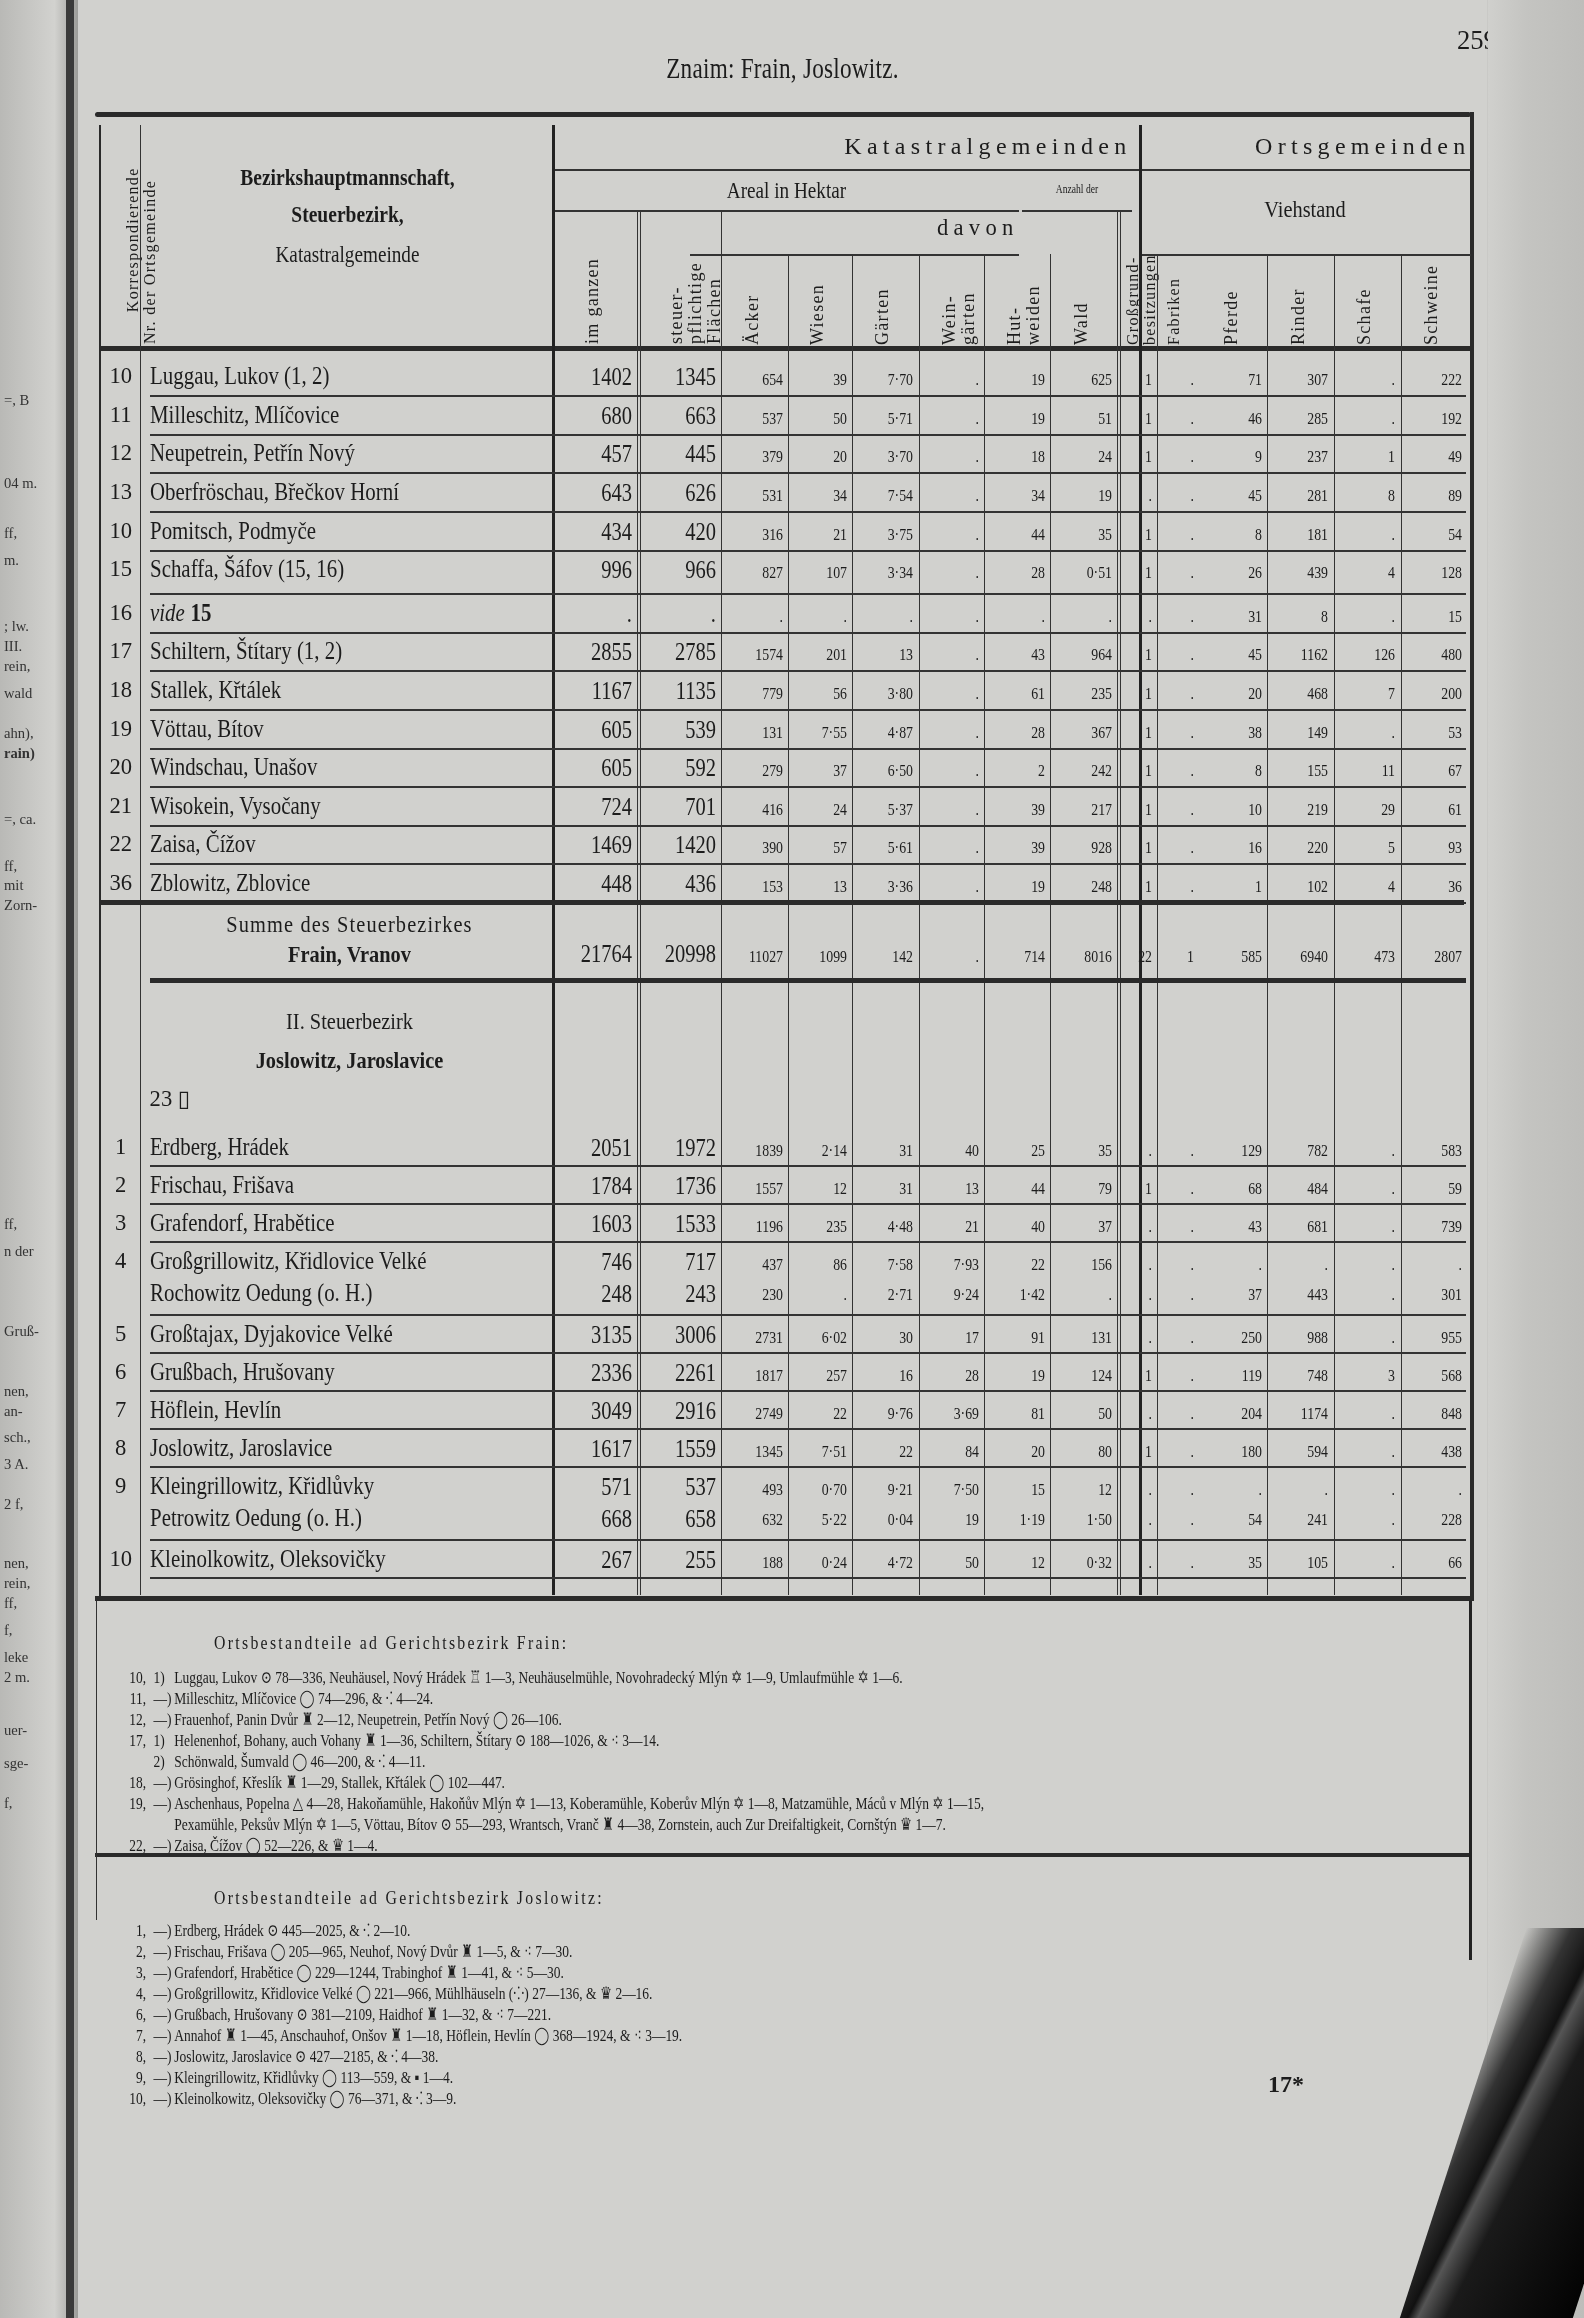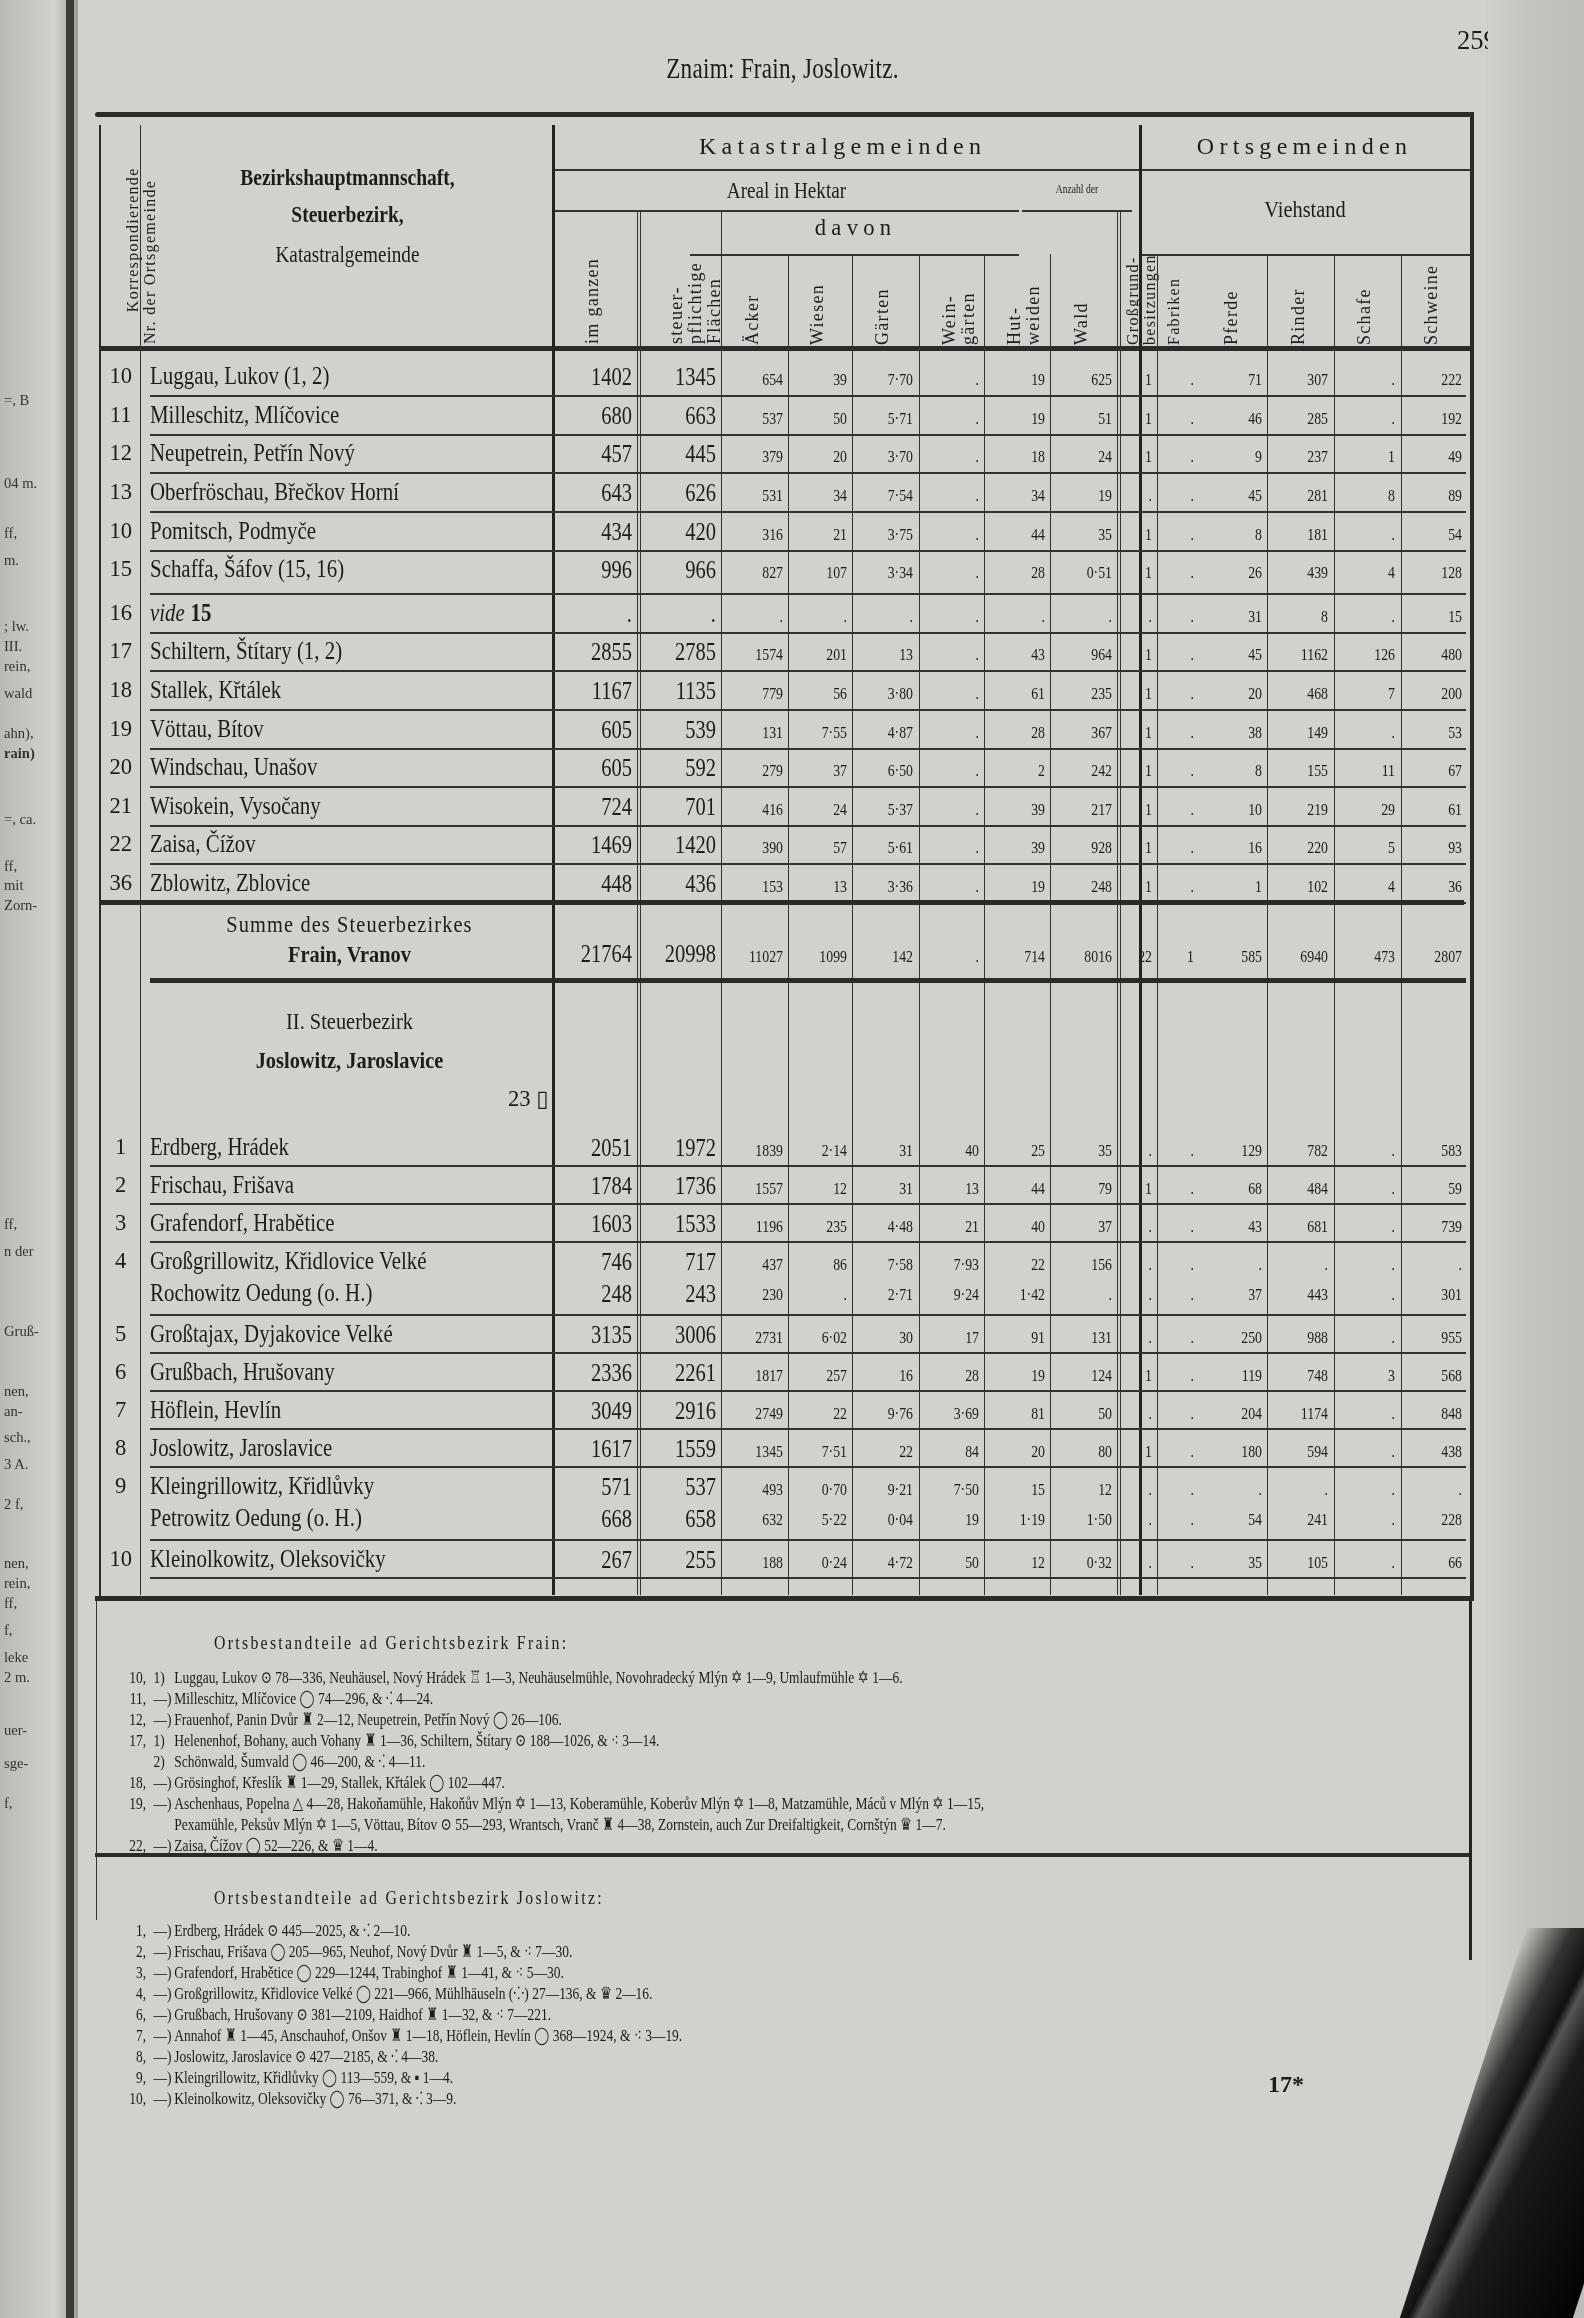--- a/index.html
+++ b/index.html
@@ -43,21 +43,21 @@
   .hline.thick { height: 5.3px; background: #2a2a2a; }
   .vline { position: absolute; width: 1.3px; background: #333; }
   .vline.thick { width: 3.3px; background: #222; }
   .vline.dbl { width: 4px; border-left: 1.3px solid #333; border-right: 1.3px solid #333; background: transparent; box-sizing: border-box; }
 
   .hdr-text { position: absolute; text-align: center; white-space: nowrap; }
   .hdr-vert {
     position: absolute; writing-mode: vertical-rl; transform: rotate(180deg);
     font-size: 20px; letter-spacing: 1.3px; line-height: 1.05; text-align: left; white-space: pre;
   }
-  .spaced { letter-spacing: 5.3px; }
+  .spaced { letter-spacing: 5.3px; text-align: right; }
 
   .row { position: absolute; left: 0; width: 1376px; }
   .cell { position: absolute; white-space: nowrap; }
   .num { text-align: right; }
   .small { font-size: 17.3px; transform: scaleX(0.8); transform-origin: right center; }
   .big { font-size: 25px; transform: scaleX(0.82); transform-origin: right center; }
   .name { font-size: 24.6px; transform: scaleX(0.85); transform-origin: left center; }
   .rownr { font-size: 22.6px; text-align: center; }
   .ital { font-style: italic; }
   .bold { font-weight: bold; }
@@ -460,21 +460,21 @@
           <div class="cell num small" style="left: 1107px; width: 60px; top: 43px;">585</div>
           <div class="cell num small" style="left: 1173px; width: 60px; top: 43px;">6940</div>
           <div class="cell num small" style="left: 1240px; width: 60px; top: 43px;">473</div>
           <div class="cell num small" style="left: 1307px; width: 60px; top: 43px;">2807</div>
           <div class="hline thick" style="left: 55px; width: 1316px; top: 74px;"></div>
           <div class="hline thick" style="left: 6.6px; width: 1363px; top: -4px;"></div>
         </div>
         <div class="row" style="top: 887px; height: 133px;">
           <div class="cell " style="left: 55px; width: 399px; top: 9.3px; text-align: center; font-size: 24px; transform: scaleX(0.85);">II. Steuerbezirk</div>
           <div class="cell bold" style="left: 55px; width: 399px; top: 48px; text-align: center; font-size: 24px; transform: scaleX(0.85);">Joslowitz, Jaroslavice</div>
-          <div class="cell " style="left: 55px; width: 399px; top: 86px; text-align: right; font-size: 22.6px;">23 ▯</div>
+          <div class="cell " style="left: 55px; width: 399px; top: 86px; text-align: left; font-size: 22.6px;">23 ▯</div>
         </div>
         <div class="row" style="top: 1018px; height: 38px;">
           <div class="cell rownr" style="left: 6.6px; width: 39px; top: 4px;">1</div>
           <div class="cell name" style="left: 55px; top: 2.7px;">Erdberg, Hrádek</div>
           <div class="cell num big" style="left: 459px; width: 78px; top: 4px;">2051</div>
           <div class="cell num big" style="left: 543px; width: 78px; top: 4px;">1972</div>
           <div class="cell num small" style="left: 628px; width: 60px; top: 10.6px;">1839</div>
           <div class="cell num small" style="left: 695px; width: 57px; top: 10.6px;">2·14</div>
           <div class="cell num small" style="left: 758px; width: 60px; top: 10.6px;">31</div>
           <div class="cell num small" style="left: 825px; width: 59px; top: 10.6px;">40</div>

